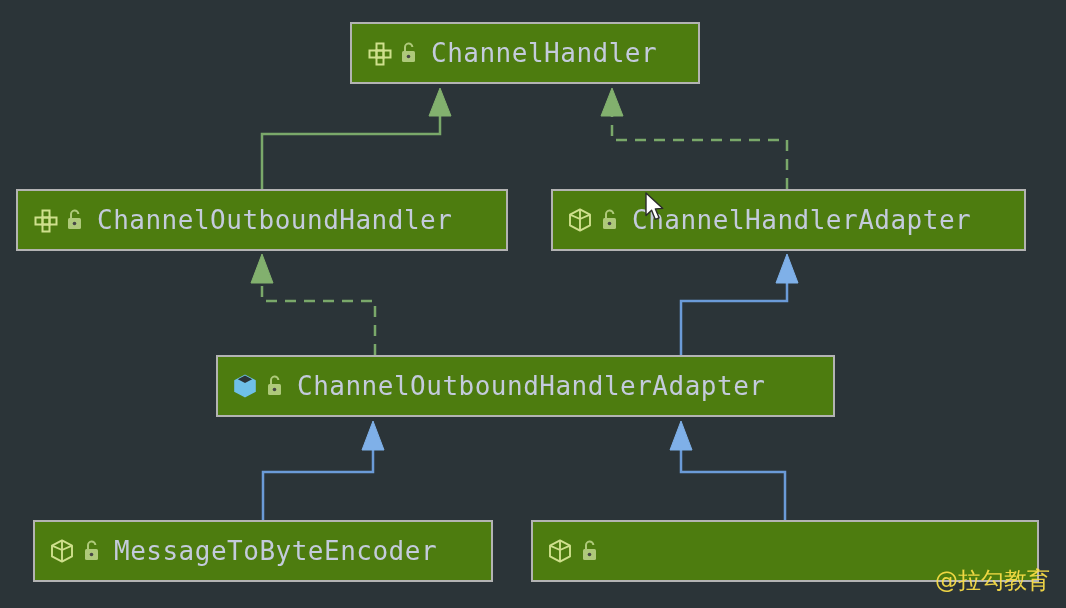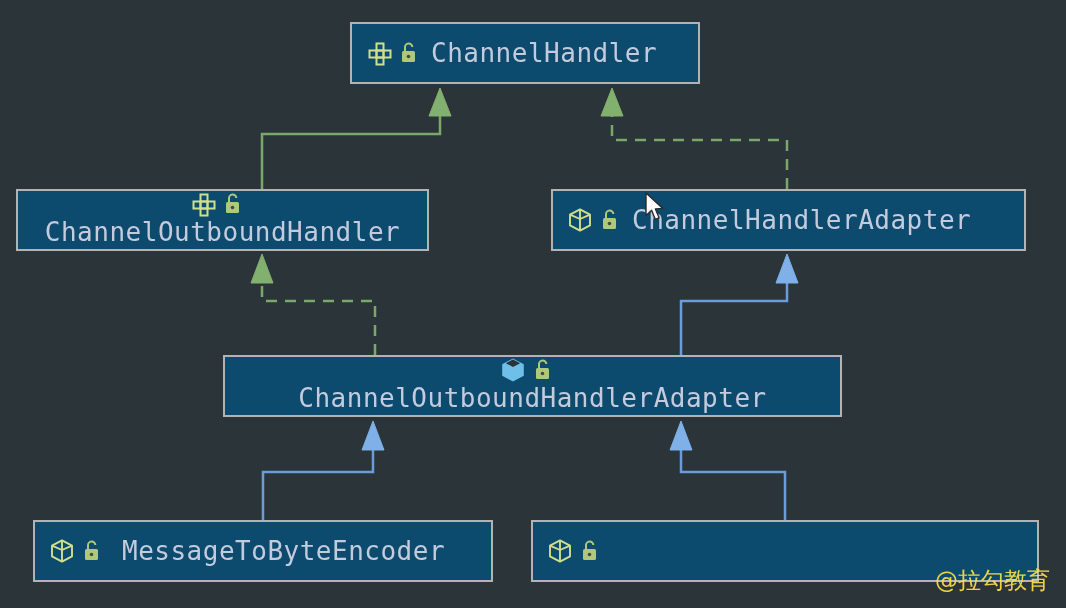--- a/index.html
+++ b/index.html
@@ -18,21 +18,21 @@
   #wires {
     position: absolute;
     left: 0; top: 0;
     width: 1066px;
     height: 608px;
     pointer-events: none;
   }
   .node {
     position: absolute;
     box-sizing: border-box;
-    background: #0c4a6e;
+    background: #4d7c0f;
     border: 2px solid #b3b3b3;
     display: flex;
     align-items: center;
     padding: 0 14px;
     height: 62px;
   }
   .node .icons {
     display: flex;
     align-items: center;
     flex: 0 0 auto;
@@ -122,21 +122,21 @@
       </svg>
       <svg class="ico lock" width="17" height="22" viewBox="0 0 17 22">
         <path d="M5 9 V5.5 A3.6 3.6 0 0 1 12.4 5.0" fill="none" stroke="#aec97a" stroke-width="2"></path>
         <rect x="2" y="9" width="13" height="11" rx="1.5" fill="#aec97a"></rect>
         <circle cx="8.5" cy="14.5" r="1.8" fill="#474747"></circle>
       </svg>
     </span>
     <span class="label">ChannelHandler</span>
   </div>
 
-  <div class="node" style="left:16px; top:189px; width:413px;flex-direction:column;">
+  <div class="node" style="left:16px; top:189px; width:492px;">
     <span class="icons">
       <svg class="ico type" width="26" height="26" viewBox="0 0 26 26">
         <g fill="none" stroke="#cfe08d" stroke-width="2">
           <rect x="10.5" y="3.5" width="7" height="7"></rect>
           <rect x="3.5" y="10.5" width="7" height="7"></rect>
           <rect x="10.5" y="10.5" width="7" height="7"></rect>
           <rect x="17.5" y="10.5" width="7" height="7"></rect>
           <rect x="10.5" y="17.5" width="7" height="7"></rect>
         </g>
       </svg>
@@ -162,36 +162,36 @@
       </svg>
       <svg class="ico lock" width="17" height="22" viewBox="0 0 17 22">
         <path d="M5 9 V5.5 A3.6 3.6 0 0 1 12.4 5.0" fill="none" stroke="#aec97a" stroke-width="2"></path>
         <rect x="2" y="9" width="13" height="11" rx="1.5" fill="#aec97a"></rect>
         <circle cx="8.5" cy="14.5" r="1.8" fill="#474747"></circle>
       </svg>
     </span>
     <span class="label">ChannelHandlerAdapter</span>
   </div>
 
-  <div class="node" style="left:223px; top:355px; width:619px;flex-direction:column;">
+  <div class="node" style="left:216px; top:355px; width:619px;">
     <span class="icons">
       <svg class="ico type" width="26" height="26" viewBox="0 0 26 26">
         <path d="M13 2.4 L23 7.6 L23 18.4 L13 23.6 L3 18.4 L3 7.6 Z" fill="#6fc0e8" stroke="#6fc0e8" stroke-width="1.6" stroke-linejoin="round"></path>
         <path d="M13 2.4 L20.2 6.2 L13 10.0 L5.8 6.2 Z" fill="#2b3438"></path>
       </svg>
       <svg class="ico lock" width="17" height="22" viewBox="0 0 17 22">
         <path d="M5 9 V5.5 A3.6 3.6 0 0 1 12.4 5.0" fill="none" stroke="#aec97a" stroke-width="2"></path>
         <rect x="2" y="9" width="13" height="11" rx="1.5" fill="#aec97a"></rect>
         <circle cx="8.5" cy="14.5" r="1.8" fill="#474747"></circle>
       </svg>
     </span>
     <span class="label">ChannelOutboundHandlerAdapter</span>
   </div>
 
-  <div class="node" style="left:33px; top:520px; width:460px;gap:8px;">
+  <div class="node" style="left:33px; top:520px; width:460px;">
     <span class="icons">
       <svg class="ico type" width="26" height="26" viewBox="0 0 26 26">
         <g fill="none" stroke="#cfe08d" stroke-width="1.9" stroke-linejoin="round">
           <path d="M13 2.4 L23 7.6 L23 18.4 L13 23.6 L3 18.4 L3 7.6 Z"></path>
           <path d="M13 2.4 L13 12.0"></path>
           <path d="M13 12.0 L23 7.6"></path>
           <path d="M13 12.0 L3 7.6"></path>
           <path d="M13 12.0 L13 23.6"></path>
         </g>
       </svg>

